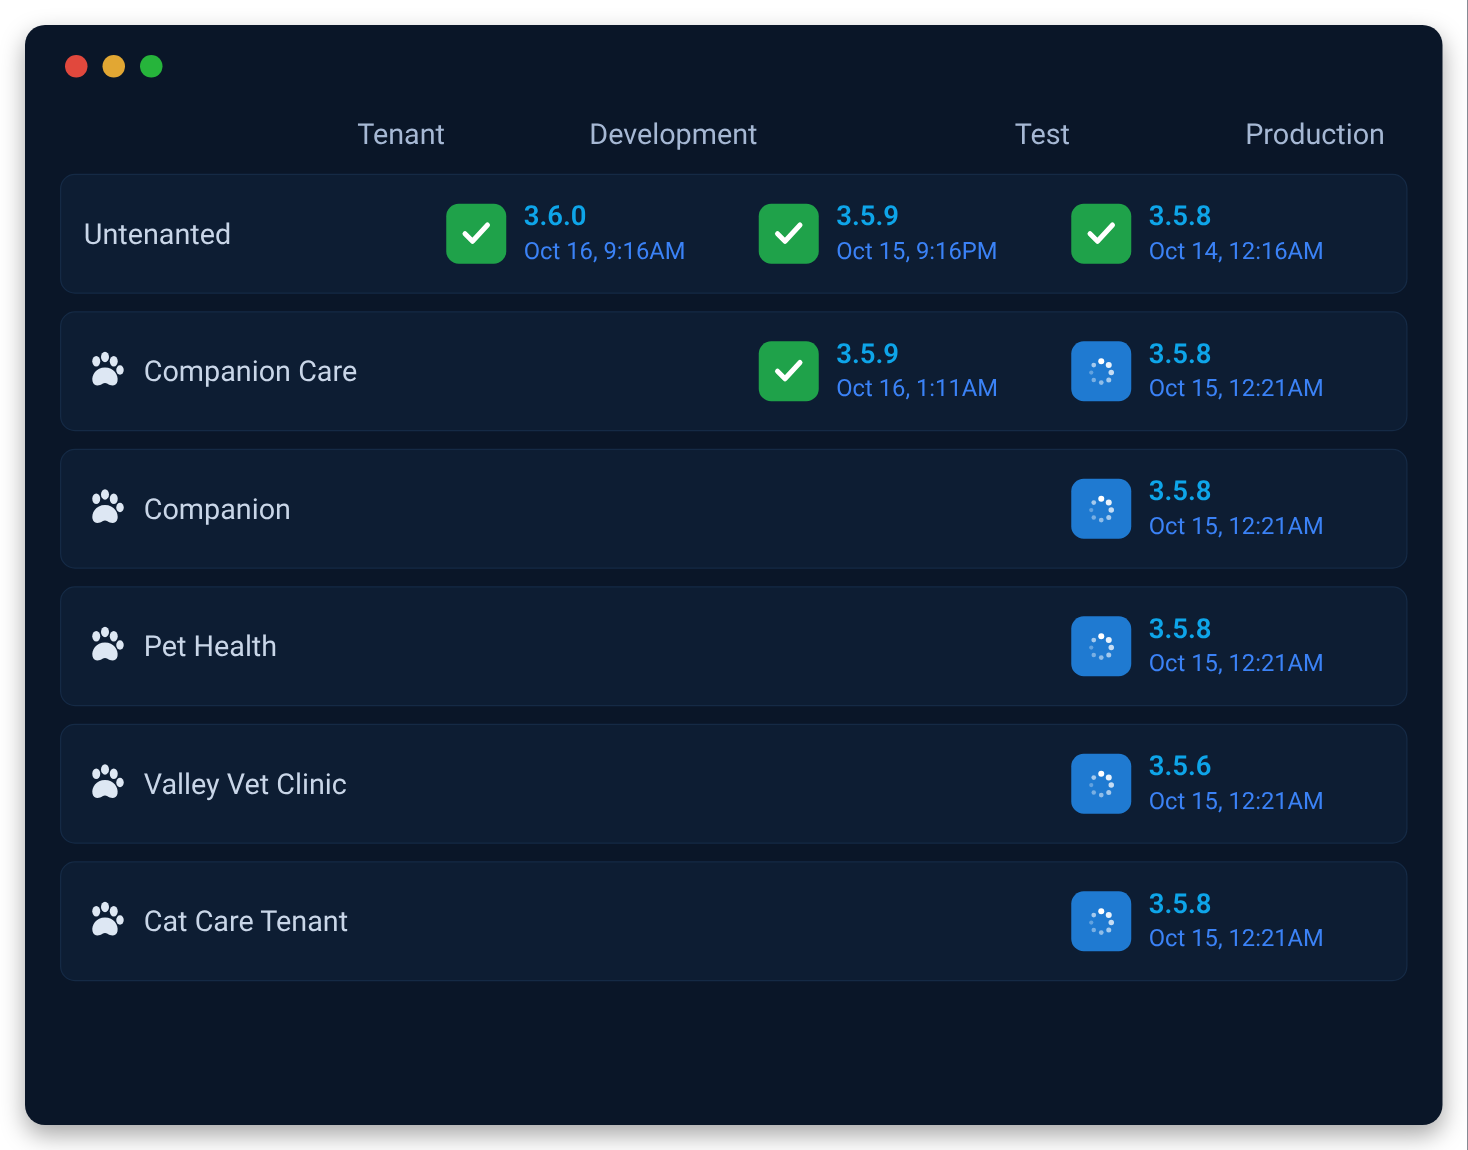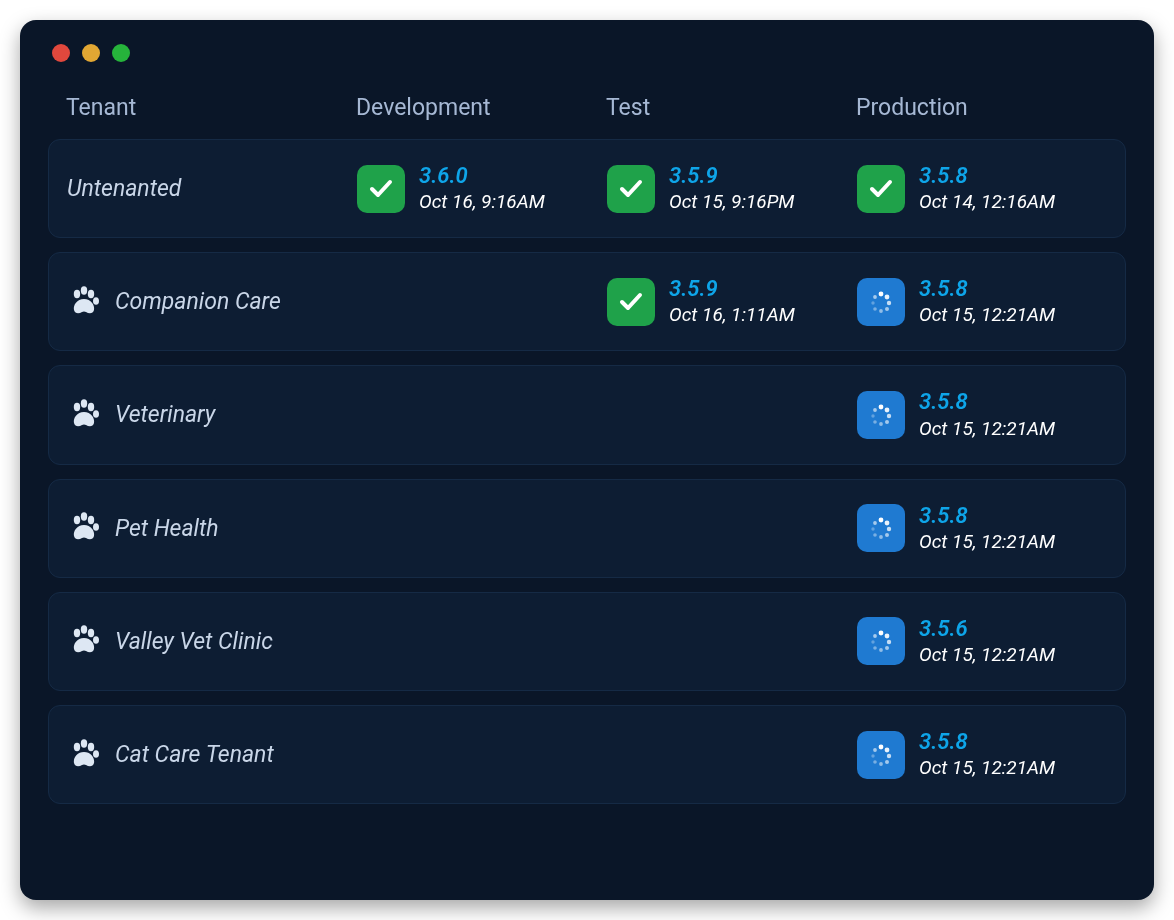--- a/index.html
+++ b/index.html
@@ -30,34 +30,34 @@
     .dot.yellow { background: #e2a733; }
     .dot.green  { background: #26b43b; }
 
     .header-row {
       display: grid;
       grid-template-columns: 290px 250px 250px 1fr;
       padding: 14px 18px 18px 18px;
       color: #a6b8d4;
       font-size: 23px;
       font-weight: 400;
+      text-align: right;
     }
 
     .rows { display: flex; flex-direction: column; gap: 14px; }
 
     .row {
       display: grid;
       grid-template-columns: 290px 250px 250px 1fr;
       align-items: center;
       background: #0d1d33;
       border: 1px solid #152a45;
       border-radius: 12px;
-      padding: 24px 18px;
+      padding: 7px 18px;
       min-height: 96px;
-      font-style: italic;
     }
 
     .tenant {
       display: flex;
       align-items: center;
       gap: 14px;
       color: #c9d6e8;
       font-size: 23px;
       font-weight: 400;
     }
@@ -88,21 +88,21 @@
     .status.pending { background: #1f7ad1; }
     .status svg { width: 28px; height: 28px; }
 
     .info .ver {
       color: #0ea5e9;
       font-size: 22px;
       font-weight: 600;
       line-height: 1.1;
     }
     .info .ts {
-      color: #ffffff;
+      color: #3b82f6;
       font-size: 19px;
       font-weight: 400;
       margin-top: 2px;
     }
   </style>
 </head>
 <body>
 
 <svg width="0" height="0" style="position:absolute">
   <defs>
@@ -216,21 +216,21 @@
           </div>
         </div>
       </div>
       <div class="row">
         <div class="tenant">
           <span class="paw-icon">
             <svg viewBox="0 0 34 34">
               <use href="#paw-svg"></use>
             </svg>
           </span>
-          <span>Veterinary</span>
+          <span>Companion</span>
         </div>
         <div class="cell"></div>
         <div class="cell"></div>
         <div class="cell">
           <span class="status pending">
             <svg viewBox="0 0 28 28">
               <use href="#spinner-svg"></use>
             </svg>
           </span>
           <div class="info">

